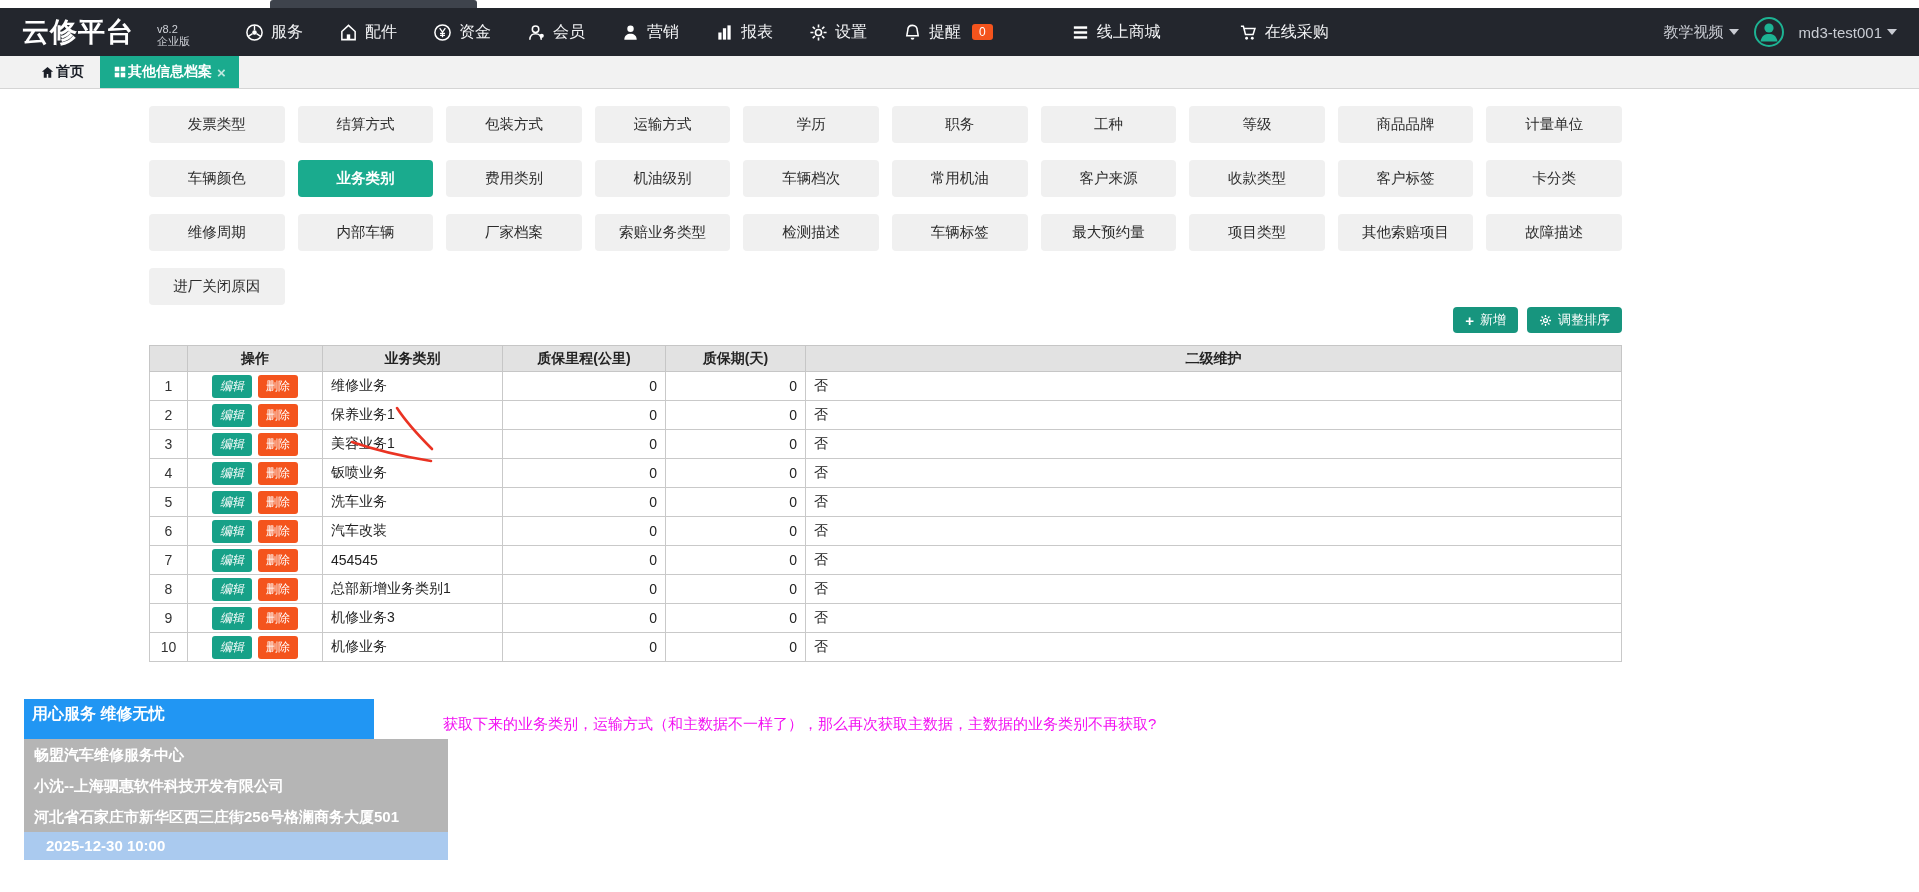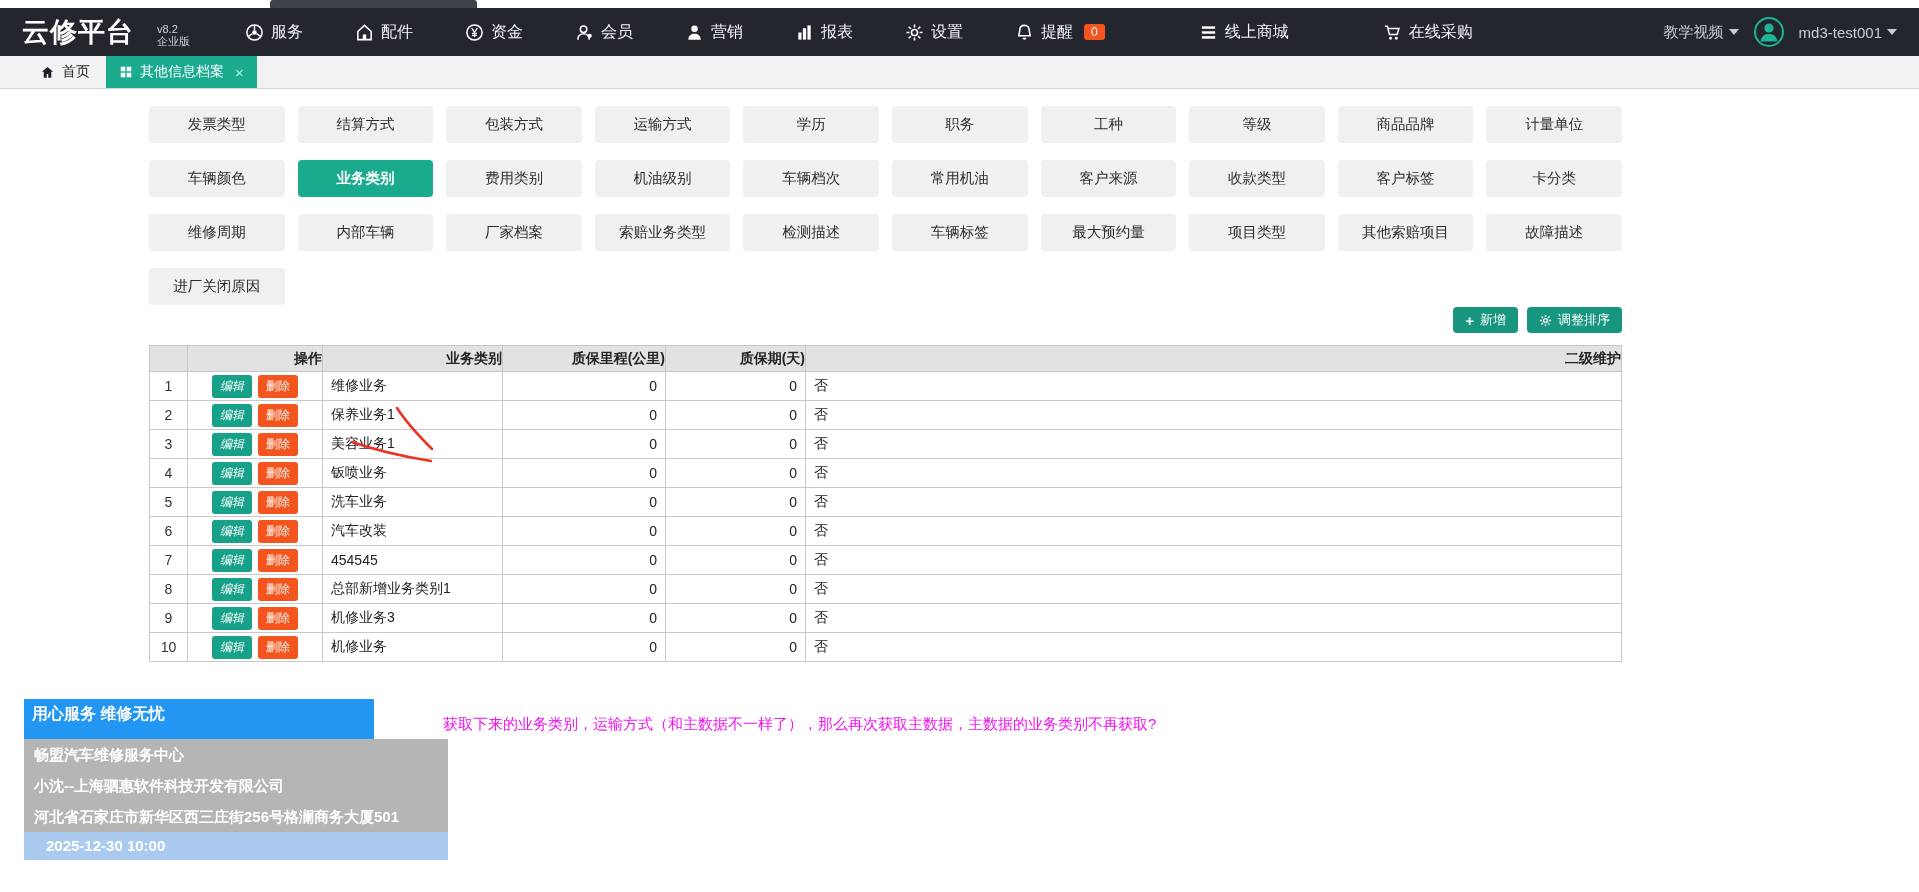--- a/index.html
+++ b/index.html
@@ -8,33 +8,33 @@
 
   
   .browser-strip { height:8px; background:#fff; position:relative; }
   .browser-strip .notch { position:absolute; left:270px; top:0; width:207px; height:8px; background:#3e434c; border-radius:3px 3px 0 0; }
 
   
   .topbar { height:48px; background:#23262d; display:flex; align-items:center; padding:0 22px; color:#fff; }
   .logo-wrap { display:flex; align-items:flex-end; gap:23px; margin-right:55px; }
   .logo { font-size:27px; font-weight:bold; letter-spacing:1px; color:#fff; }
   .ver { display:flex; flex-direction:column; font-size:11px; color:#cfd2d8; line-height:12px; padding-bottom:3px; }
-  .menu { display:flex; align-items:flex-start; gap:52px; }
+  .menu { display:flex; align-items:flex-start; gap:36px; }
   .menu-item { display:flex; align-items:center; gap:7px; font-size:16px; color:#f2f3f5; cursor:pointer; white-space:nowrap; }
   .menu-item.spaced { margin-left:42px; }
   .micon { width:19px; height:19px; display:inline-block; }
   .badge { background:#f4541d; color:#fff; font-size:12px; padding:1px 7px; border-radius:3px; margin-left:4px; }
   .topbar-right { margin-left:auto; display:flex; align-items:center; gap:14px; color:#c9ccd3; font-size:15px; }
   .caret { width:0; height:0; border-left:5px solid transparent; border-right:5px solid transparent; border-top:6px solid #c9ccd3; display:inline-block; margin-left:5px; }
   .avatar { width:32px; height:32px; }
   .tr-item { display:flex; align-items:center; cursor:pointer; }
 
   
   .tabbar { height:33px; background:#f2f2f2; border-bottom:1px solid #d5d5d5; display:flex; align-items:stretch; padding-left:24px; }
-  .tab { display:flex; align-items:center; gap:7px; padding:0 16px; font-size:14px; color:#1b1f27; cursor:pointer; }
+  .tab { display:flex; align-items:center; gap:1px; padding:0 16px; font-size:14px; color:#1b1f27; cursor:pointer;font-weight:bold; }
   .tab.active { background:#1aab8e; color:#fff; padding:0 13px; }
   .tab .close { color:#bfe9df; font-size:15px; margin-left:4px; cursor:pointer; }
 
   main { position:relative; width:1919px; height:802px; }
 
   
   .cat-grid { position:absolute; left:149px; top:17px; width:1473px; display:grid;
     grid-template-columns:repeat(10,1fr); column-gap:13px; row-gap:17px; }
   .cat-btn { height:37px; background:#f0f0f0; border:none; border-radius:4px; font-size:14.5px;
     color:#2b2b2b; cursor:pointer; font-family:inherit; }
@@ -43,21 +43,21 @@
   
   .toolbar { position:absolute; top:218px; right:297px; display:flex; gap:9px; }
   .tool-btn { display:flex; align-items:center; gap:6px; background:#17957e; color:#fff; border:none;
     border-radius:4px; height:26px; padding:0 12px; font-size:13px; cursor:pointer; font-family:inherit; }
   .tool-btn .plus { font-size:15px; font-weight:bold; line-height:1; }
   .ticon { width:13px; height:13px; }
 
   
   .table-wrap { position:absolute; left:149px; top:256px; width:1473px; }
   table { width:100%; border-collapse:collapse; table-layout:fixed; font-size:14px; color:#222; }
-  th { background:#e2e2e2; border:1px solid #c6c6c6; height:26px; font-weight:bold; font-size:14px;text-align:right; }
+  th { background:#e2e2e2; border:1px solid #c6c6c6; height:26px; font-weight:bold; font-size:14px; }
   td { border:1px solid #c9c9c9; height:29px; padding:0 8px; background:#fff; }
   td.idx { text-align:center; padding:0; color:#333; }
   td.ops { text-align:center; padding:0; }
   td.num { text-align:right; }
   .mini-btn { display:inline-block; border:none; border-radius:3px; color:#fff; font-size:12px;
     padding:3px 8px; cursor:pointer; font-family:inherit; }
   .mini-btn.edit { background:#17a188; margin-right:6px;font-style:italic; }
   .mini-btn.del { background:#f4541d;font-family:Liberation Mono, monospace; }
 
   

